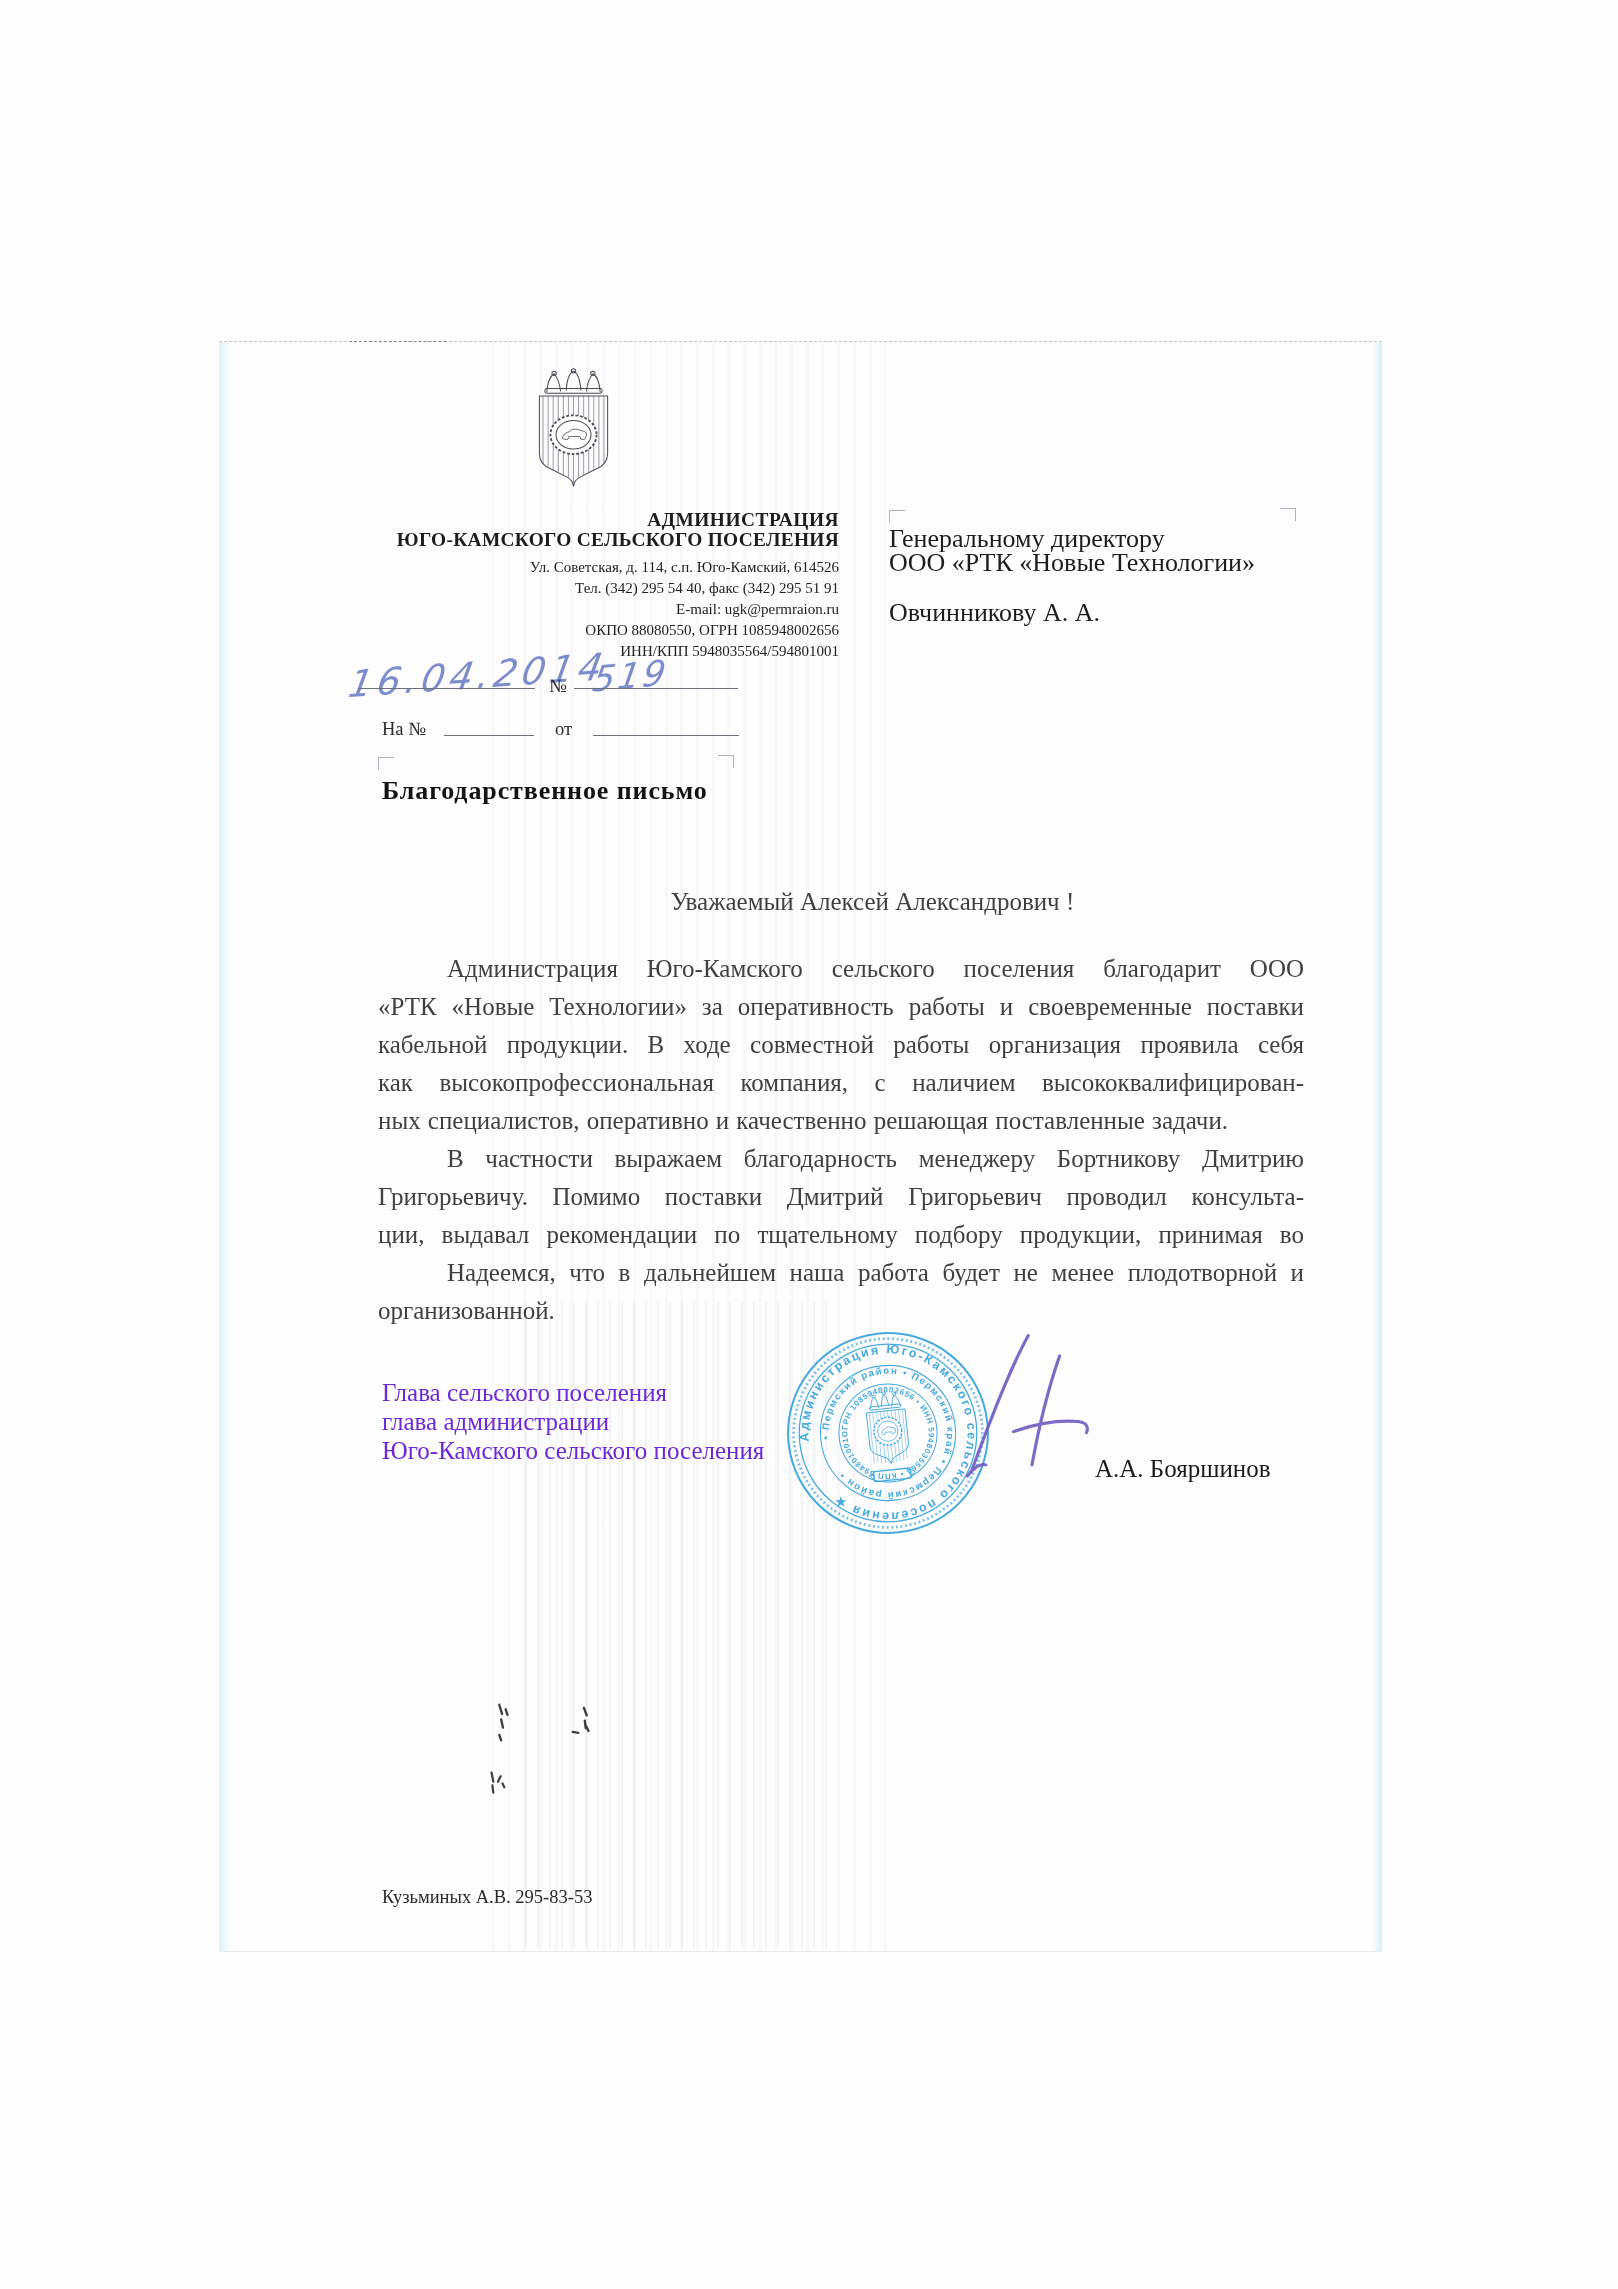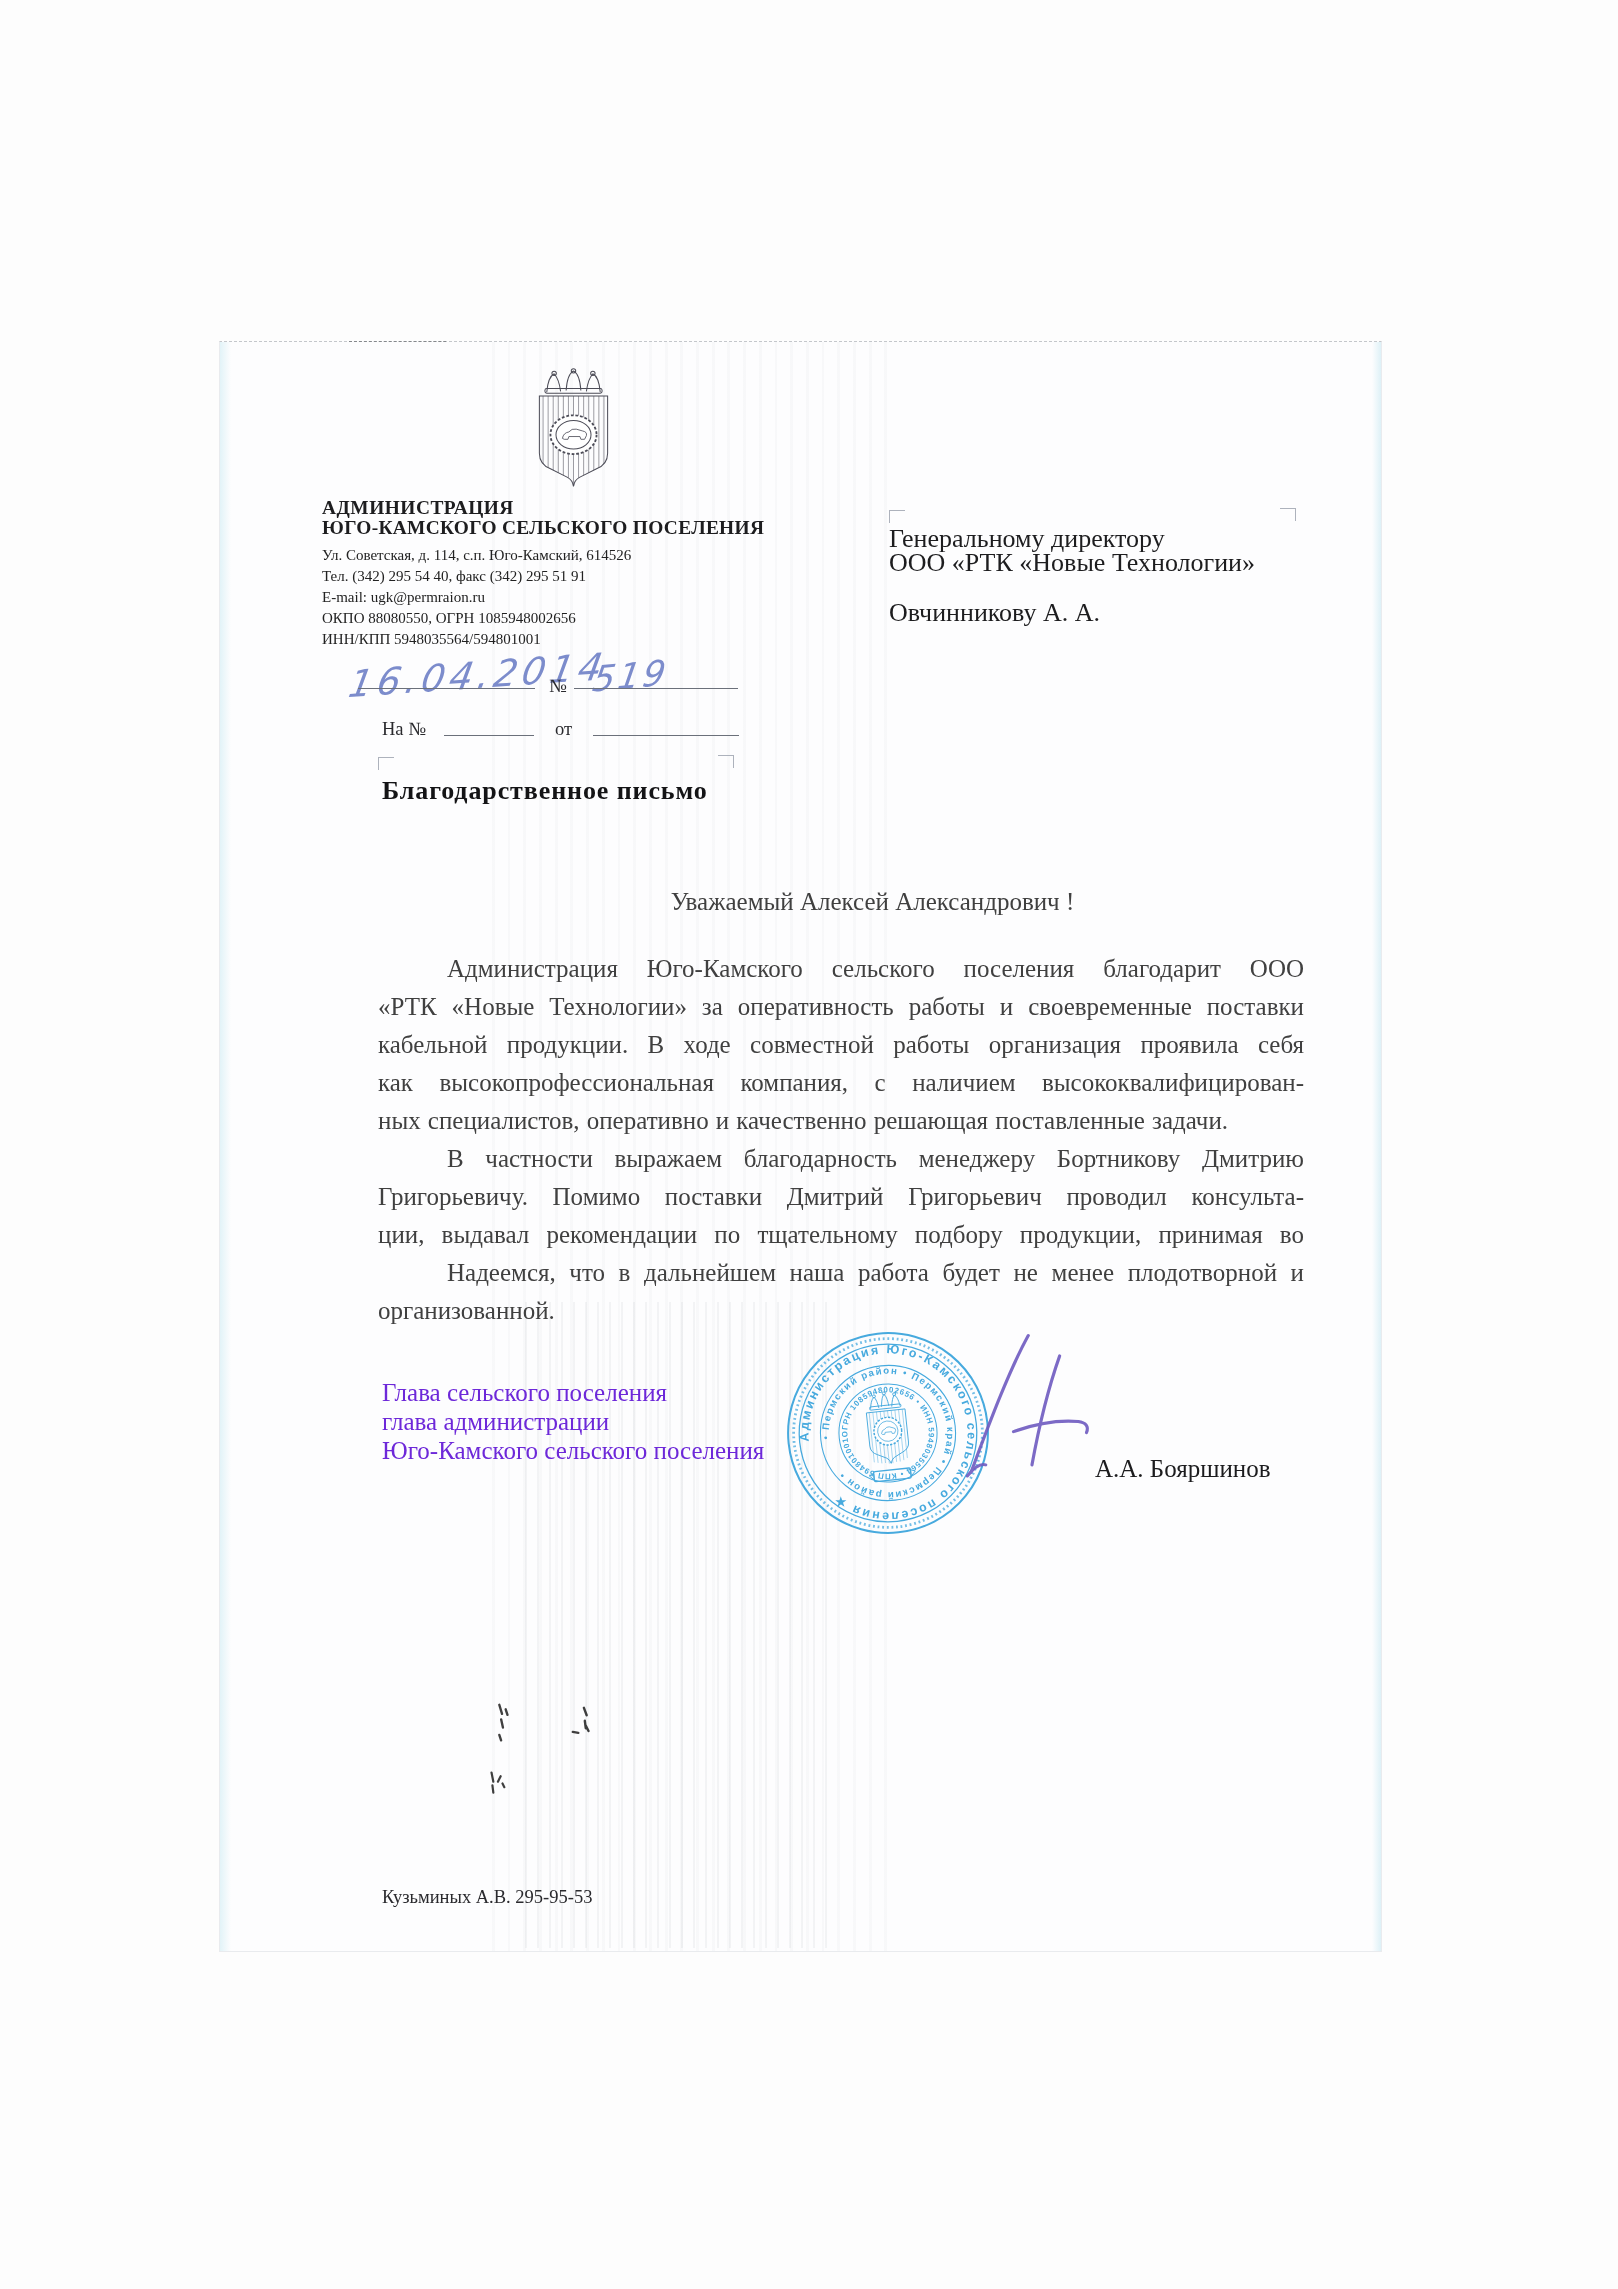--- a/index.html
+++ b/index.html
@@ -11,21 +11,21 @@
         background:linear-gradient(to right,#e2f3f8,rgba(226,243,248,0));}
   .edge-strip-right{position:absolute;right:0;top:0;bottom:0;width:9.2px;
         background:linear-gradient(to left,#def1f7,rgba(222,241,247,0));}
   .streaks{position:absolute;left:272px;top:0;width:406px;height:100%;pointer-events:none;
         background:repeating-linear-gradient(90deg,rgba(148,156,164,0.05) 0 2.8px,rgba(0,0,0,0) 2.8px 15.7px);}
   .streaks2{position:absolute;left:305px;top:960px;width:305px;height:646px;pointer-events:none;
         background:repeating-linear-gradient(90deg,rgba(135,144,152,0.09) 0 1.8px,rgba(0,0,0,0) 1.8px 12px);}
   .top-dashes{position:absolute;left:129px;top:-0.9px;width:97px;border-top:1.8px dashed rgba(70,74,78,0.5);}
 
   .letterhead-emblem{position:absolute;left:312px;top:26px;}
-  .lh-text{position:absolute;left:102px;top:156px;width:517px;text-align:left;}
+  .lh-text{position:absolute;left:102px;top:168px;width:517px;text-align:right;}
   .org1{font-weight:700;font-size:19.4px;line-height:20px;letter-spacing:0.5px;}
   .org2{font-weight:700;font-size:19.4px;line-height:20px;letter-spacing:0.3px;margin-bottom:7.4px;}
   .addr{font-size:15px;line-height:21px;color:#222;}
 
   .addressee{position:absolute;left:669px;top:166px;width:425px;}
   .addressee .line{font-size:26px;line-height:24px;}
   .addressee .gap{height:26px;}
   .corner{position:absolute;width:14.8px;height:12px;opacity:0.8;}
   .corner.tl{border-left:1.8px solid #9aa0ac;border-top:1.8px solid #9aa0ac;}
   .corner.tr{border-right:1.8px solid #9aa0ac;border-top:1.8px solid #9aa0ac;}
@@ -219,16 +219,16 @@
     <svg class="smudge" style="left:272px;top:1359px;" width="31" height="44" viewBox="0 0 34 48" fill="none" stroke="#1e1e1e" stroke-width="2.6" stroke-linecap="round">
       <path d="M8,4 l3,10 m-1,6 l2,9 m3,-20 l2,6 m-9,22 l2,6"></path>
     </svg>
     <svg class="smudge" style="left:338px;top:1362px;" width="37" height="41" viewBox="0 0 40 44" fill="none" stroke="#1e1e1e" stroke-width="2.6" stroke-linecap="round">
       <path d="M28,4 l3,8 m-2,6 l1,8 m-14,4 l6,1 m8,-8 l3,6"></path>
     </svg>
     <svg class="smudge" style="left:266px;top:1425px;" width="33" height="33" viewBox="0 0 36 36" fill="none" stroke="#1e1e1e" stroke-width="2.4" stroke-linecap="round">
       <path d="M6,6 l2,10 m-1,4 l1,8 m8,-18 l-3,6 m5,2 l2,4"></path>
     </svg>
 
-    <div class="footer-contact">Кузьминых А.В. 295-95-53</div>
+    <div class="footer-contact">Кузьминых А.В. 295-83-53</div>
   </div>
 </div>
 
 
 </body></html>

